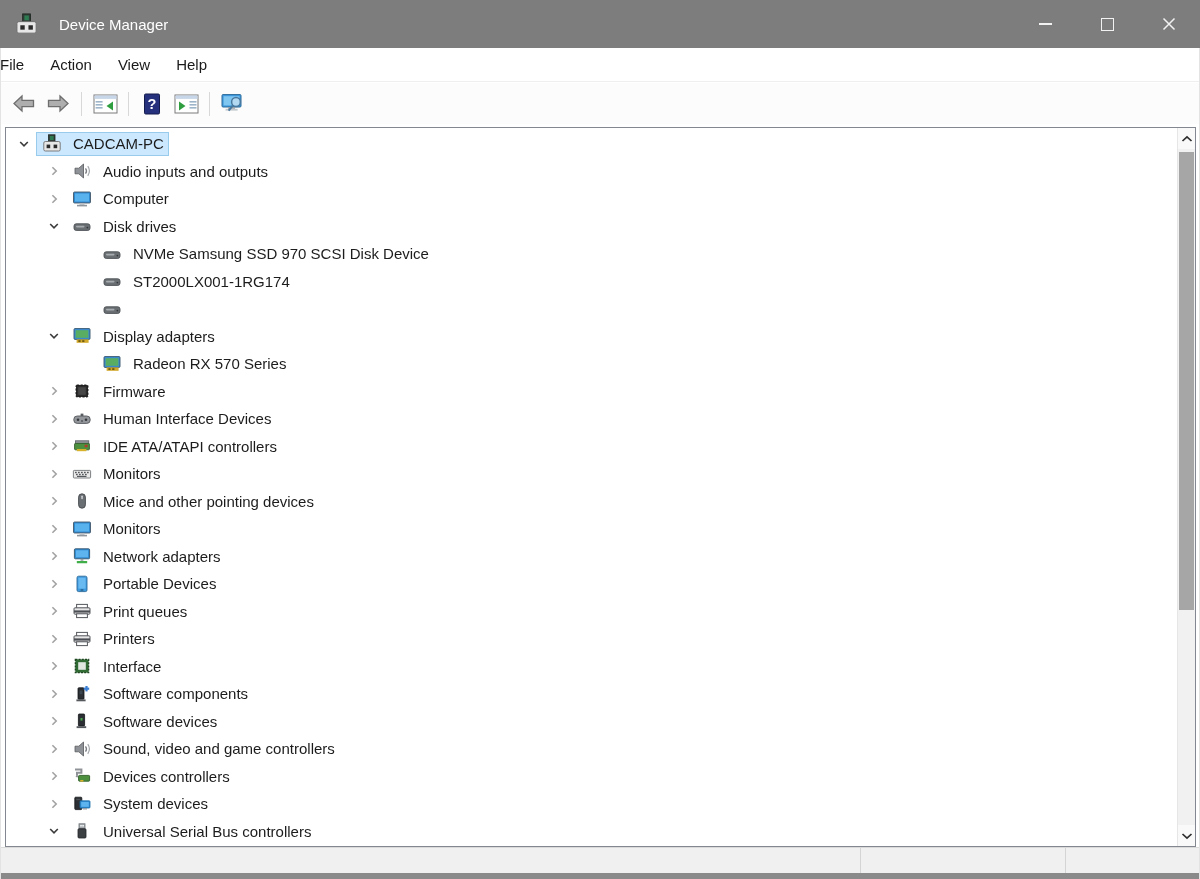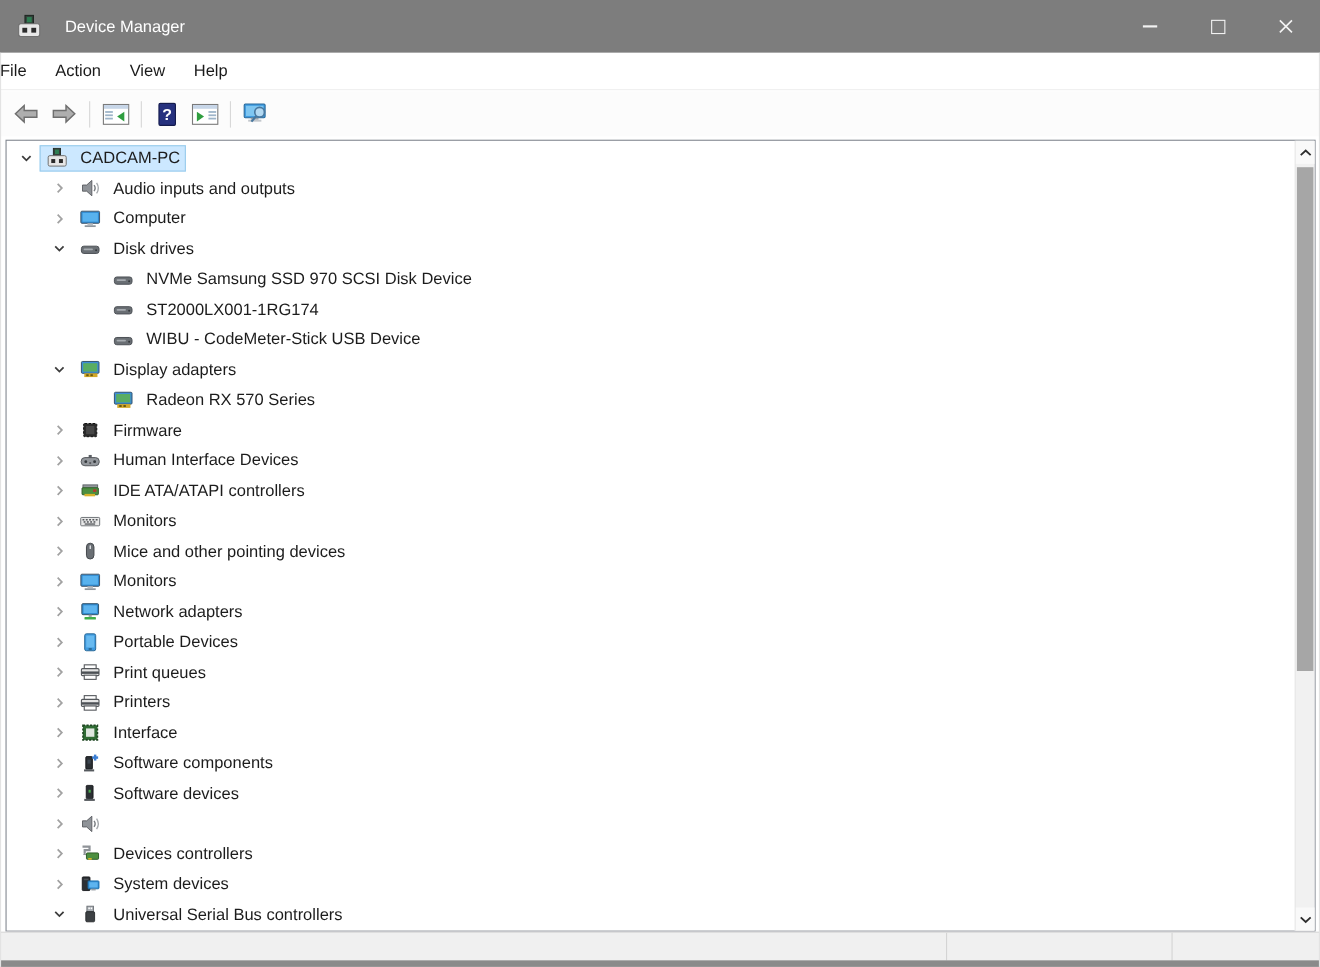--- a/index.html
+++ b/index.html
@@ -262,21 +262,20 @@
       <div class="trow lv2">
         <span class="chev"></span>
         <span class="hlwrap">
           <span class="ticon">
             <svg width="20" height="18" viewBox="0 0 20 18">
               <rect x="2" y="6.8" width="16" height="6.6" rx="2.2" fill="#6a6f74" stroke="#4c5055" stroke-width="0.9"></rect>
               <rect x="4" y="8.8" width="8.5" height="1.6" rx="0.8" fill="#a6abb0"></rect>
               <circle cx="15.4" cy="10.6" r="0.9" fill="#34383c"></circle>
             </svg>
           </span>
-          <span class="tlabel">WIBU - CodeMeter-Stick USB Device</span>
         </span>
       </div>
       <div class="trow lv1">
         <span class="chev">
           <svg width="12" height="12" viewBox="0 0 12 12">
             <polyline points="2.2,4 6,7.8 9.8,4" fill="none" stroke="#3c3c3c" stroke-width="1.6"></polyline>
           </svg>
         </span>
         <span class="hlwrap">
           <span class="ticon">
@@ -548,20 +547,21 @@
           </svg>
         </span>
         <span class="hlwrap">
           <span class="ticon">
             <svg width="20" height="18" viewBox="0 0 20 18">
               <polygon points="3,6.2 6.8,6.2 11.5,2 11.5,16 6.8,11.8 3,11.8" fill="#8f9398" stroke="#55585c" stroke-width="0.8"></polygon>
               <path d="M13.5 6.3 q2 2.7 0 5.4" stroke="#7a7e82" fill="none" stroke-width="1.3"></path>
               <path d="M15.8 4.2 q3.2 4.8 0 9.6" stroke="#a3a7ab" fill="none" stroke-width="1.2"></path>
             </svg>
           </span>
+          <span class="tlabel">Sound, video and game controllers</span>
         </span>
       </div>
       <div class="trow lv1">
         <span class="chev">
           <svg width="12" height="12" viewBox="0 0 12 12">
             <polyline points="4.4,2.2 8.2,6 4.4,9.8" fill="none" stroke="#a2a2a2" stroke-width="1.6"></polyline>
           </svg>
         </span>
         <span class="hlwrap">
           <span class="ticon">

